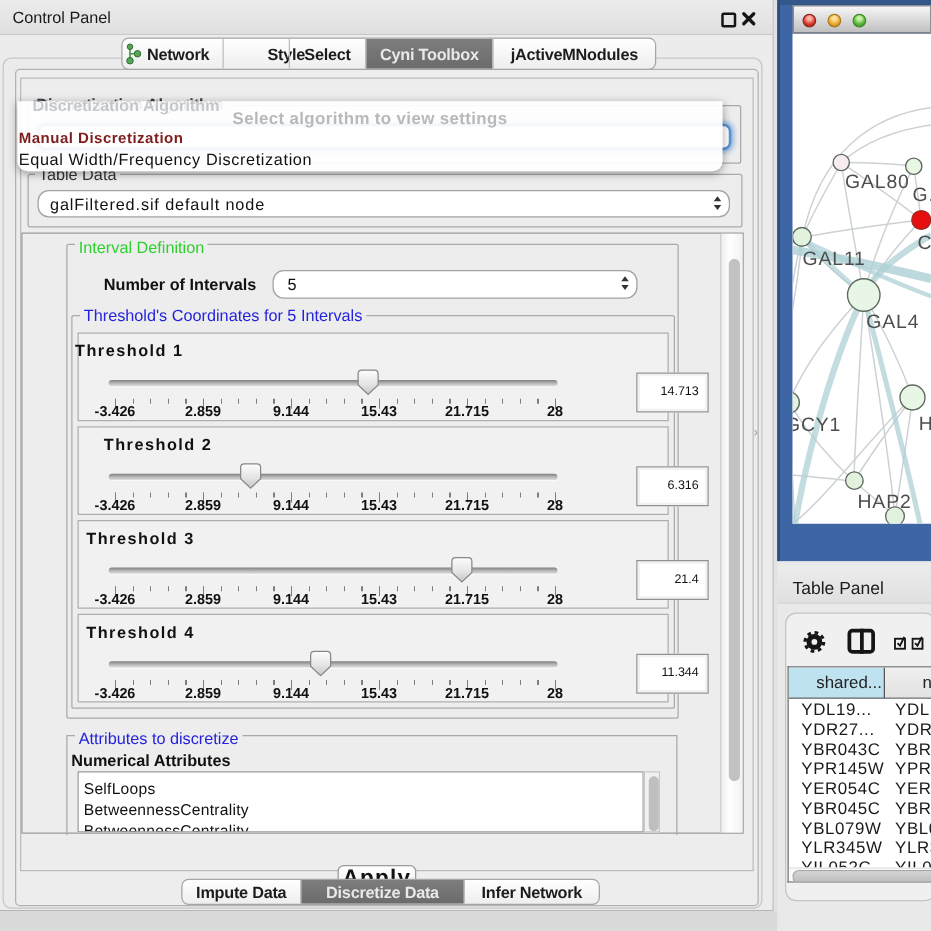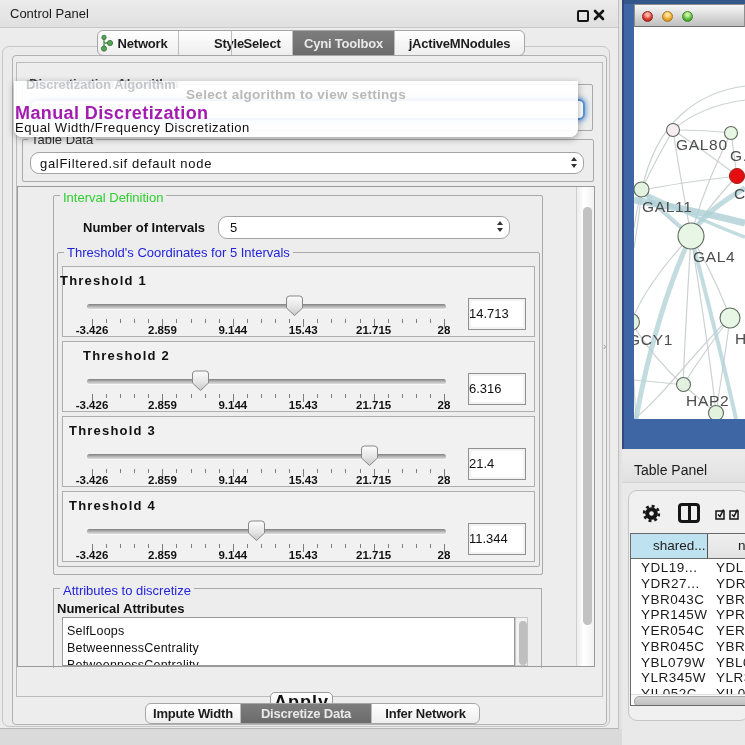--- a/index.html
+++ b/index.html
@@ -14,21 +14,21 @@
 .group{position:absolute;border:1px solid #a9a9a9;border-radius:2px;box-sizing:border-box;}
 .gtitle{position:absolute;font-size:13px;color:#333;background:#ededed;padding:0 3px;line-height:13px;}
 .combo{position:absolute;background:#fff;border:1px solid #a3a3a3;border-radius:9px;
  box-sizing:border-box;font-size:13px;color:#111;}
 .carr{position:absolute;width:0;height:0;border-left:3.5px solid transparent;border-right:3.5px solid transparent;}
 .thbox{position:absolute;background:#f1f1f1;border:1px solid #aeaeae;box-sizing:border-box;}
 .thlab{position:absolute;font-size:13px;font-weight:700;color:#111;letter-spacing:1.2px;}
 .track{position:absolute;height:5px;border-radius:3px;
  background:linear-gradient(#7f7f7f,#b9b9b9 55%,#dedede);box-shadow:0 1px 0 #f8f8f8;}
 .vbox{position:absolute;background:#fff;border:1px solid #919191;box-shadow:inset 0 0 0 2px #f2f2f2;box-sizing:border-box;
- font-size:13px;color:#111;text-align:left;}
+ font-size:10px;color:#111;text-align:right;margin-left:41px;}
 .ticklab{position:absolute;width:70px;text-align:center;font-size:11.5px;font-weight:700;color:#111;}
 .rowtxt{height:15.75px;line-height:15.75px;font-size:13.5px;color:#1a1a1a;white-space:nowrap;letter-spacing:0.5px;}
 </style></head><body>
 
 <div class="abs" style="left:0;top:0;width:618px;height:728px;background:#ececec;border-right:1px solid #bfbfbf;border-bottom:1px solid #b5b5b5;"></div>
 <div class="abs" style="left:0;top:0;width:618px;height:27px;background:linear-gradient(#ebebeb,#e0e0e0);border-bottom:1px solid #c9c9c9;"></div>
 <div class="abs" style="left:10px;top:6px;font-size:13px;color:#1a1a1a;">Control Panel</div>
 <div class="abs" style="left:577px;top:10px;width:8px;height:8px;border:2px solid #141414;border-radius:2px;"></div>
 <svg class="abs" style="left:593px;top:9px;" width="12" height="12" viewBox="0 0 12 12">
     <path d="M2,2 L10,10 M10,2 L2,10" stroke="#141414" stroke-width="2.6" stroke-linecap="round"></path>
@@ -53,21 +53,21 @@
 <div class="abs" style="left:30px;top:99px;width:555px;height:21px;background:#fff;border:2px solid #5a93cf;border-radius:6px;box-sizing:border-box;box-shadow:0 0 4px 2px rgba(95,150,215,0.7);"></div>
 <div class="group" style="left:22px;top:139px;width:572px;height:43px;"></div>
 <div class="gtitle" style="left:28px;top:133px;">Table Data</div>
 <div class="combo" style="left:30px;top:152px;width:554px;height:22px;"></div>
 <div class="abs" style="left:40px;top:156px;font-size:13px;color:#111;letter-spacing:0.7px;">galFiltered.sif default node</div>
 <div class="carr" style="left:571px;top:157px;border-bottom:4.5px solid #333;"></div>
 <div class="carr" style="left:571px;top:164px;border-top:4.5px solid #333;"></div>
 <div class="abs" style="left:14px;top:81px;width:564px;height:56px;background:rgba(255,255,255,0.93);border-radius:0 0 8px 8px;box-shadow:0 2px 7px rgba(0,0,0,0.35);z-index:40;"></div>
 <div class="abs" style="left:26px;top:77px;font-size:13px;font-weight:700;color:rgba(125,131,140,0.42);z-index:41;">Discretization Algorithm</div>
 <div class="abs" style="left:14px;top:87px;width:564px;text-align:center;font-size:13.5px;font-weight:700;color:#b9b9b9;letter-spacing:0.3px;z-index:41;">Select algorithm to view settings</div>
-<div class="abs" style="left:15px;top:103px;font-size:18px;font-weight:700;color:#a21caf;letter-spacing:0.4px;z-index:41;">Manual Discretization</div>
+<div class="abs" style="left:15px;top:103px;font-size:12px;font-weight:700;color:#7f1d1d;letter-spacing:0.4px;z-index:41;">Manual Discretization</div>
 <div class="abs" style="left:15px;top:120px;font-size:13px;color:#111;letter-spacing:0.5px;z-index:41;">Equal Width/Frequency Discretization</div>
 <div class="abs" style="left:17px;top:186px;width:578px;height:481px;background:#ededed;border:1px solid #9a9a9a;box-sizing:border-box;overflow:hidden;"></div>
 <div class="abs" style="left:576px;top:187px;width:18px;height:479px;background:linear-gradient(90deg,#ededed,#ffffff 40%,#f2f2f2);border-left:1px solid #cfcfcf;box-sizing:border-box;"></div>
 <div class="abs" style="left:583px;top:207px;width:9px;height:418px;background:#c2c2c2;border-radius:5px;box-sizing:border-box;"></div>
 <div class="group" style="left:53px;top:195px;width:490px;height:380px;"></div>
 <div class="gtitle" style="left:60px;top:191px;color:#2ed02e;">Interval Definition</div>
 <div class="abs" style="left:83px;top:220px;font-size:13px;font-weight:700;color:#111;">Number of Intervals</div>
 <div class="combo" style="left:218px;top:216px;width:292px;height:23px;"></div>
 <div class="abs" style="left:230px;top:220px;font-size:13px;color:#111;">5</div>
 <div class="carr" style="left:497px;top:221px;border-bottom:4.5px solid #333;"></div>
@@ -169,21 +169,21 @@
 <div class="abs" style="left:57px;top:601px;font-size:13px;font-weight:700;color:#111;">Numerical Attributes</div>
 <div class="abs" style="left:62px;top:617px;width:453px;height:49px;background:#fff;border:1px solid #9a9a9a;box-sizing:border-box;overflow:hidden;">
     <div style="position:absolute;left:4px;top:6px;font-size:12.5px;color:#111;letter-spacing:0.2px;">SelfLoops</div>
     <div style="position:absolute;left:4px;top:23px;font-size:12.5px;color:#111;letter-spacing:0.2px;">BetweennessCentrality</div>
     <div style="position:absolute;left:4px;top:40px;font-size:12.5px;color:#111;letter-spacing:0.2px;">BetweennessCentrality</div>
   </div>
 <div class="abs" style="left:515px;top:617px;width:13px;height:49px;background:#f2f2f2;border:1px solid #c6c6c6;box-sizing:border-box;"></div>
 <div class="abs" style="left:518.5px;top:621px;width:8px;height:44px;background:#bfbfbf;border-radius:4px;box-sizing:border-box;"></div>
 <div class="abs" style="left:270px;top:692px;width:63px;height:21px;background:linear-gradient(#ffffff,#ebebeb);border:1px solid #9b9b9b;border-radius:5px;box-sizing:border-box;text-align:center;font-size:18px;font-weight:700;color:#111;line-height:19px;letter-spacing:1px;">Apply</div>
 <div class="tabstrip" style="left:145px;top:703px;height:21px;">
-    <div class="tseg" style="width:94px;">Impute Width</div>
+    <div class="tseg" style="width:94px;">Impute Data</div>
     <div class="tseg tsel" style="width:131px;">Discretize Data</div>
     <div class="tseg" style="width:108px;">Infer Network</div>
   </div>
 <div class="abs" style="left:603px;top:341px;font-size:10px;color:#999;">›</div>
 <div class="abs" style="left:0;top:729px;width:622px;height:16px;background:#dadada;"></div>
 <div class="abs" style="left:622px;top:0;width:123px;height:449px;background:linear-gradient(90deg,#2e4e7e 0,#2e4e7e 2px,#3e66a4 2px),linear-gradient(180deg,#30507f 0,#3c64a2 12px,#4067a6 60%,#3a5f9c 100%);"></div>
 <div class="abs" style="left:622px;top:0;width:2px;height:449px;background:#2d4c7c;"></div>
 <div class="abs" style="left:624px;top:0;width:121px;height:4px;background:#2d4c7c;opacity:0.6;"></div>
 <div class="abs" style="left:634px;top:4px;width:111px;height:23px;background:linear-gradient(#f7f7f7,#bfbfbf);border:1px solid #8e8e8e;border-bottom-color:#707070;box-sizing:border-box;"></div>
 <div class="abs" style="left:641.5px;top:10.5px;width:11px;height:11px;border-radius:50%;background:radial-gradient(circle at 50% 30%,#ffb3a6 0 18%,#d8372a 60%,#8f251c 100%);border:0.5px solid #8f251c;box-sizing:border-box;"></div>

